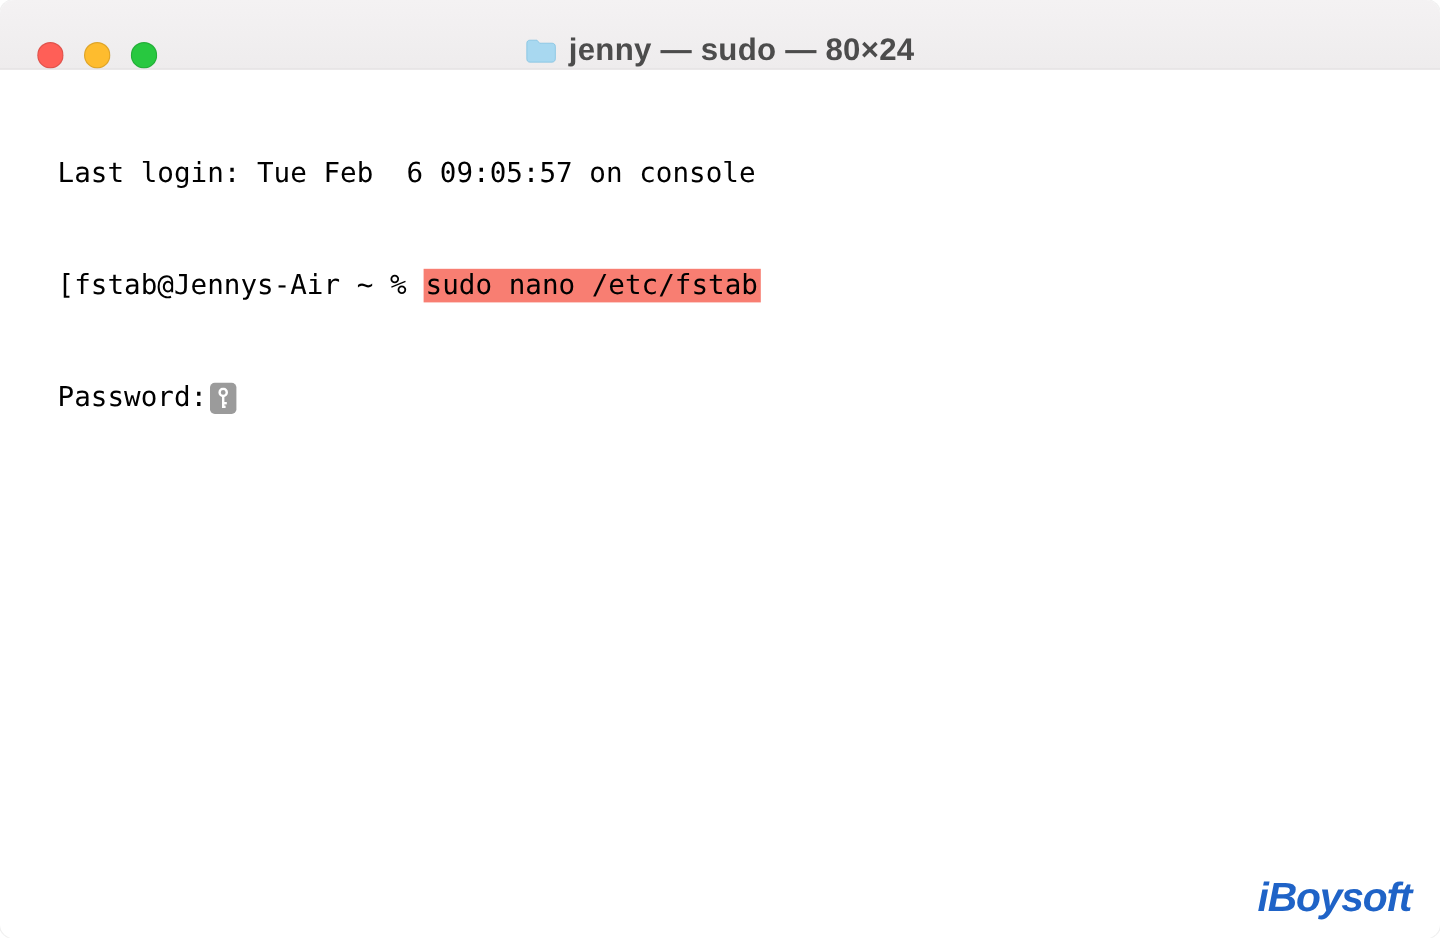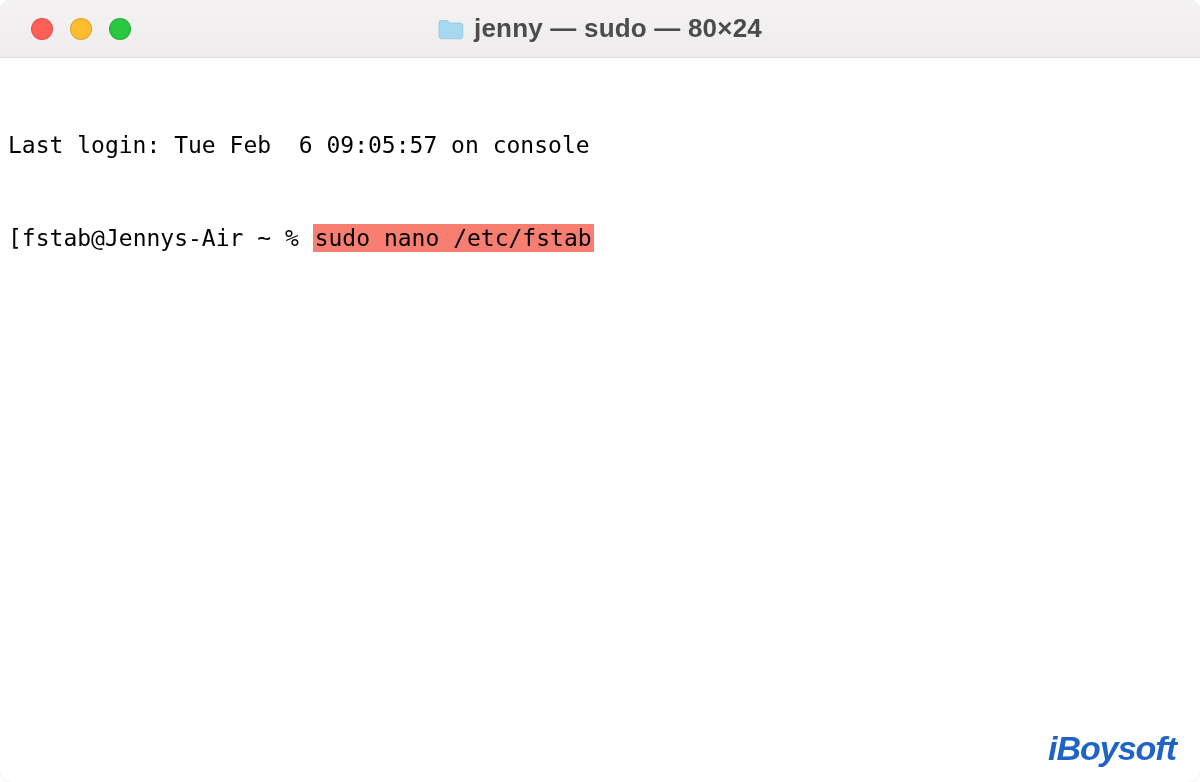--- a/index.html
+++ b/index.html
@@ -17,21 +17,21 @@
     border-radius: 12px;
     overflow: hidden;
     box-shadow: 0 0 0 1px rgba(0,0,0,0.06);
     background: #ffffff;
   }
   .titlebar {
     height: 58px;
     background: linear-gradient(#f4f2f3, #eeeced);
     border-bottom: 1px solid #dcdadb;
     display: flex;
-    align-items: center;
+    align-items: flex-end;
     padding-left: 31px;
     position: relative;
   }
   .traffic-lights {
     display: flex;
     gap: 17px;
     align-items: center;
   }
   .light {
     width: 22px;
@@ -62,20 +62,21 @@
     color: #4c4c4c;
     letter-spacing: 0.2px;
   }
   .terminal-body {
     padding: 10px 8px;
     font-size: 23px;
     line-height: 31px;
     color: #000;
     white-space: pre;
     font-weight: 500;
+    margin-left: 40px;
   }
   .line { display: block; }
   .prompt-bracket { color: #000; }
   .highlight {
     background: #f87e72;
     color: #000;
     padding: 1px 2px;
   }
   .key-icon {
     display: inline-flex;
@@ -118,16 +119,22 @@
           <path d="M1 5c0-1.5 1-2.5 2.5-2.5h6l2.2 2.5H22c1.6 0 2.8 1 2.8 2.7V18c0 1.6-1.2 2.8-2.8 2.8H3.5C2 20.8 1 19.6 1 18V5z" fill="#a8d8f0" stroke="#7abfe0" stroke-width="0.6"></path>
         </svg>
       </span>
       <span class="window-title">jenny — sudo — 80×24</span>
     </div>
   </div>
 
   <div class="terminal-body">
     <span class="line">Last login: Tue Feb  6 09:05:57 on console</span>
     <span class="line"><span class="prompt-bracket">[</span><span>fstab@Jennys-Air ~ % </span><span class="highlight">sudo nano /etc/fstab</span></span>
+    <span class="line"><span>Password:</span><span class="key-icon"><svg viewBox="0 0 12 18">
+            <circle cx="6" cy="4" r="3" fill="none" stroke="#fff" stroke-width="2"></circle>
+            <rect x="5" y="7" width="2" height="9" fill="#fff"></rect>
+            <rect x="5" y="12" width="4" height="2" fill="#fff"></rect>
+            <rect x="5" y="15" width="3" height="2" fill="#fff"></rect>
+          </svg></span></span>
   </div>
 </div>
 
 <div class="watermark">iBoysoft</div>
 
 </body></html>

